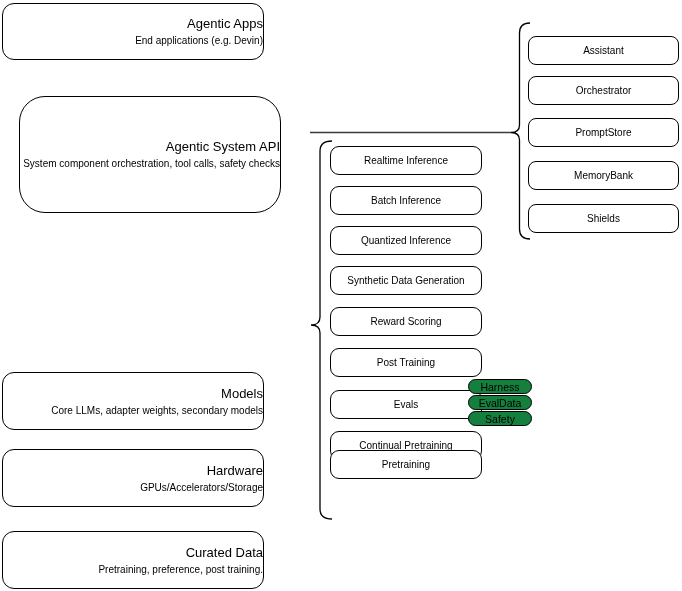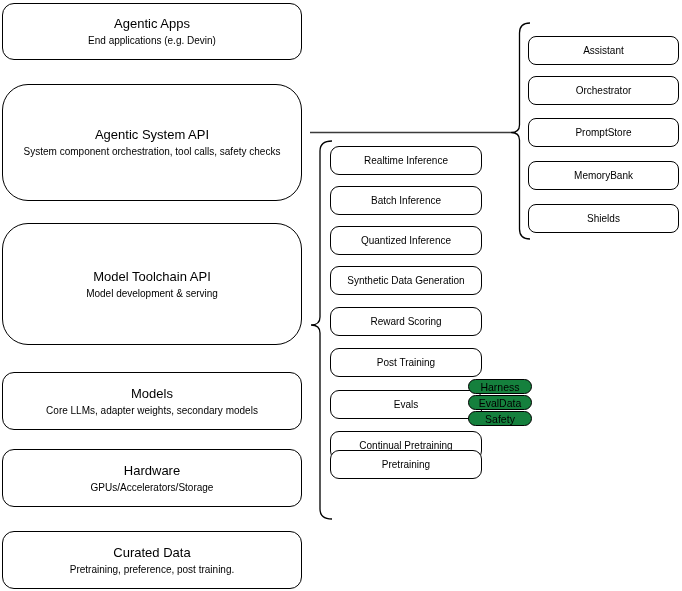--- a/index.html
+++ b/index.html
@@ -29,21 +29,21 @@
     font-size: 13px;
     line-height: 16px;
     white-space: nowrap;
   }
   .node .subtitle {
     font-size: 10px;
     line-height: 13px;
     margin-top: 2px;
     white-space: nowrap;
   }
-  .stack-node { left: 2px; width: 300px; }
+  .stack-node { left: 2px; width: 262px; align-items: flex-end; }
   .r12 { border-radius: 12px; }
   .r26 { border-radius: 26px; }
   .mid-node {
     left: 330px;
     width: 152px;
     height: 29px;
     border-radius: 9px;
   }
   .mid-node .label, .right-node .label {
     font-size: 10px;
@@ -91,29 +91,25 @@
     <path d="M 310 132.5 L 511 132.5" fill="none" stroke="#3b3b3b" stroke-width="1.3"></path>
     <path d="M 530 23 Q 519.5 23 519.5 33 L 519.5 125 Q 519.5 132.5 511 132.5 Q 519.5 132.5 519.5 140 L 519.5 229 Q 519.5 239 530 239" fill="none" stroke="#000000" stroke-width="1.3"></path>
     <path d="M 332 141 Q 320 141 320 151 L 320 317 Q 320 325 311 325 Q 320 325 320 333 L 320 509 Q 320 519 332 519" fill="none" stroke="#000000" stroke-width="1.3"></path>
   </svg>
 
   <div class="node stack-node r12" style="top:3px;height:57px;">
     <div class="title">Agentic Apps</div>
     <div class="subtitle">End applications (e.g. Devin)</div>
   </div>
 
-  <div class="node stack-node r26" style="top:84px;height:117px;">
+  <div class="node stack-node r26" style="top:96px;height:117px;margin-left:17px;">
     <div class="title">Agentic System API</div>
     <div class="subtitle">System component orchestration, tool calls, safety checks</div>
   </div>
 
-  <div class="node stack-node r26" style="top:223px;height:122px;">
-    <div class="title">Model Toolchain API</div>
-    <div class="subtitle">Model development &amp; serving</div>
-  </div>
 
   <div class="node stack-node r12" style="top:372px;height:58px;">
     <div class="title">Models</div>
     <div class="subtitle">Core LLMs, adapter weights, secondary models</div>
   </div>
 
   <div class="node stack-node r12" style="top:449px;height:58px;">
     <div class="title">Hardware</div>
     <div class="subtitle">GPUs/Accelerators/Storage</div>
   </div>

